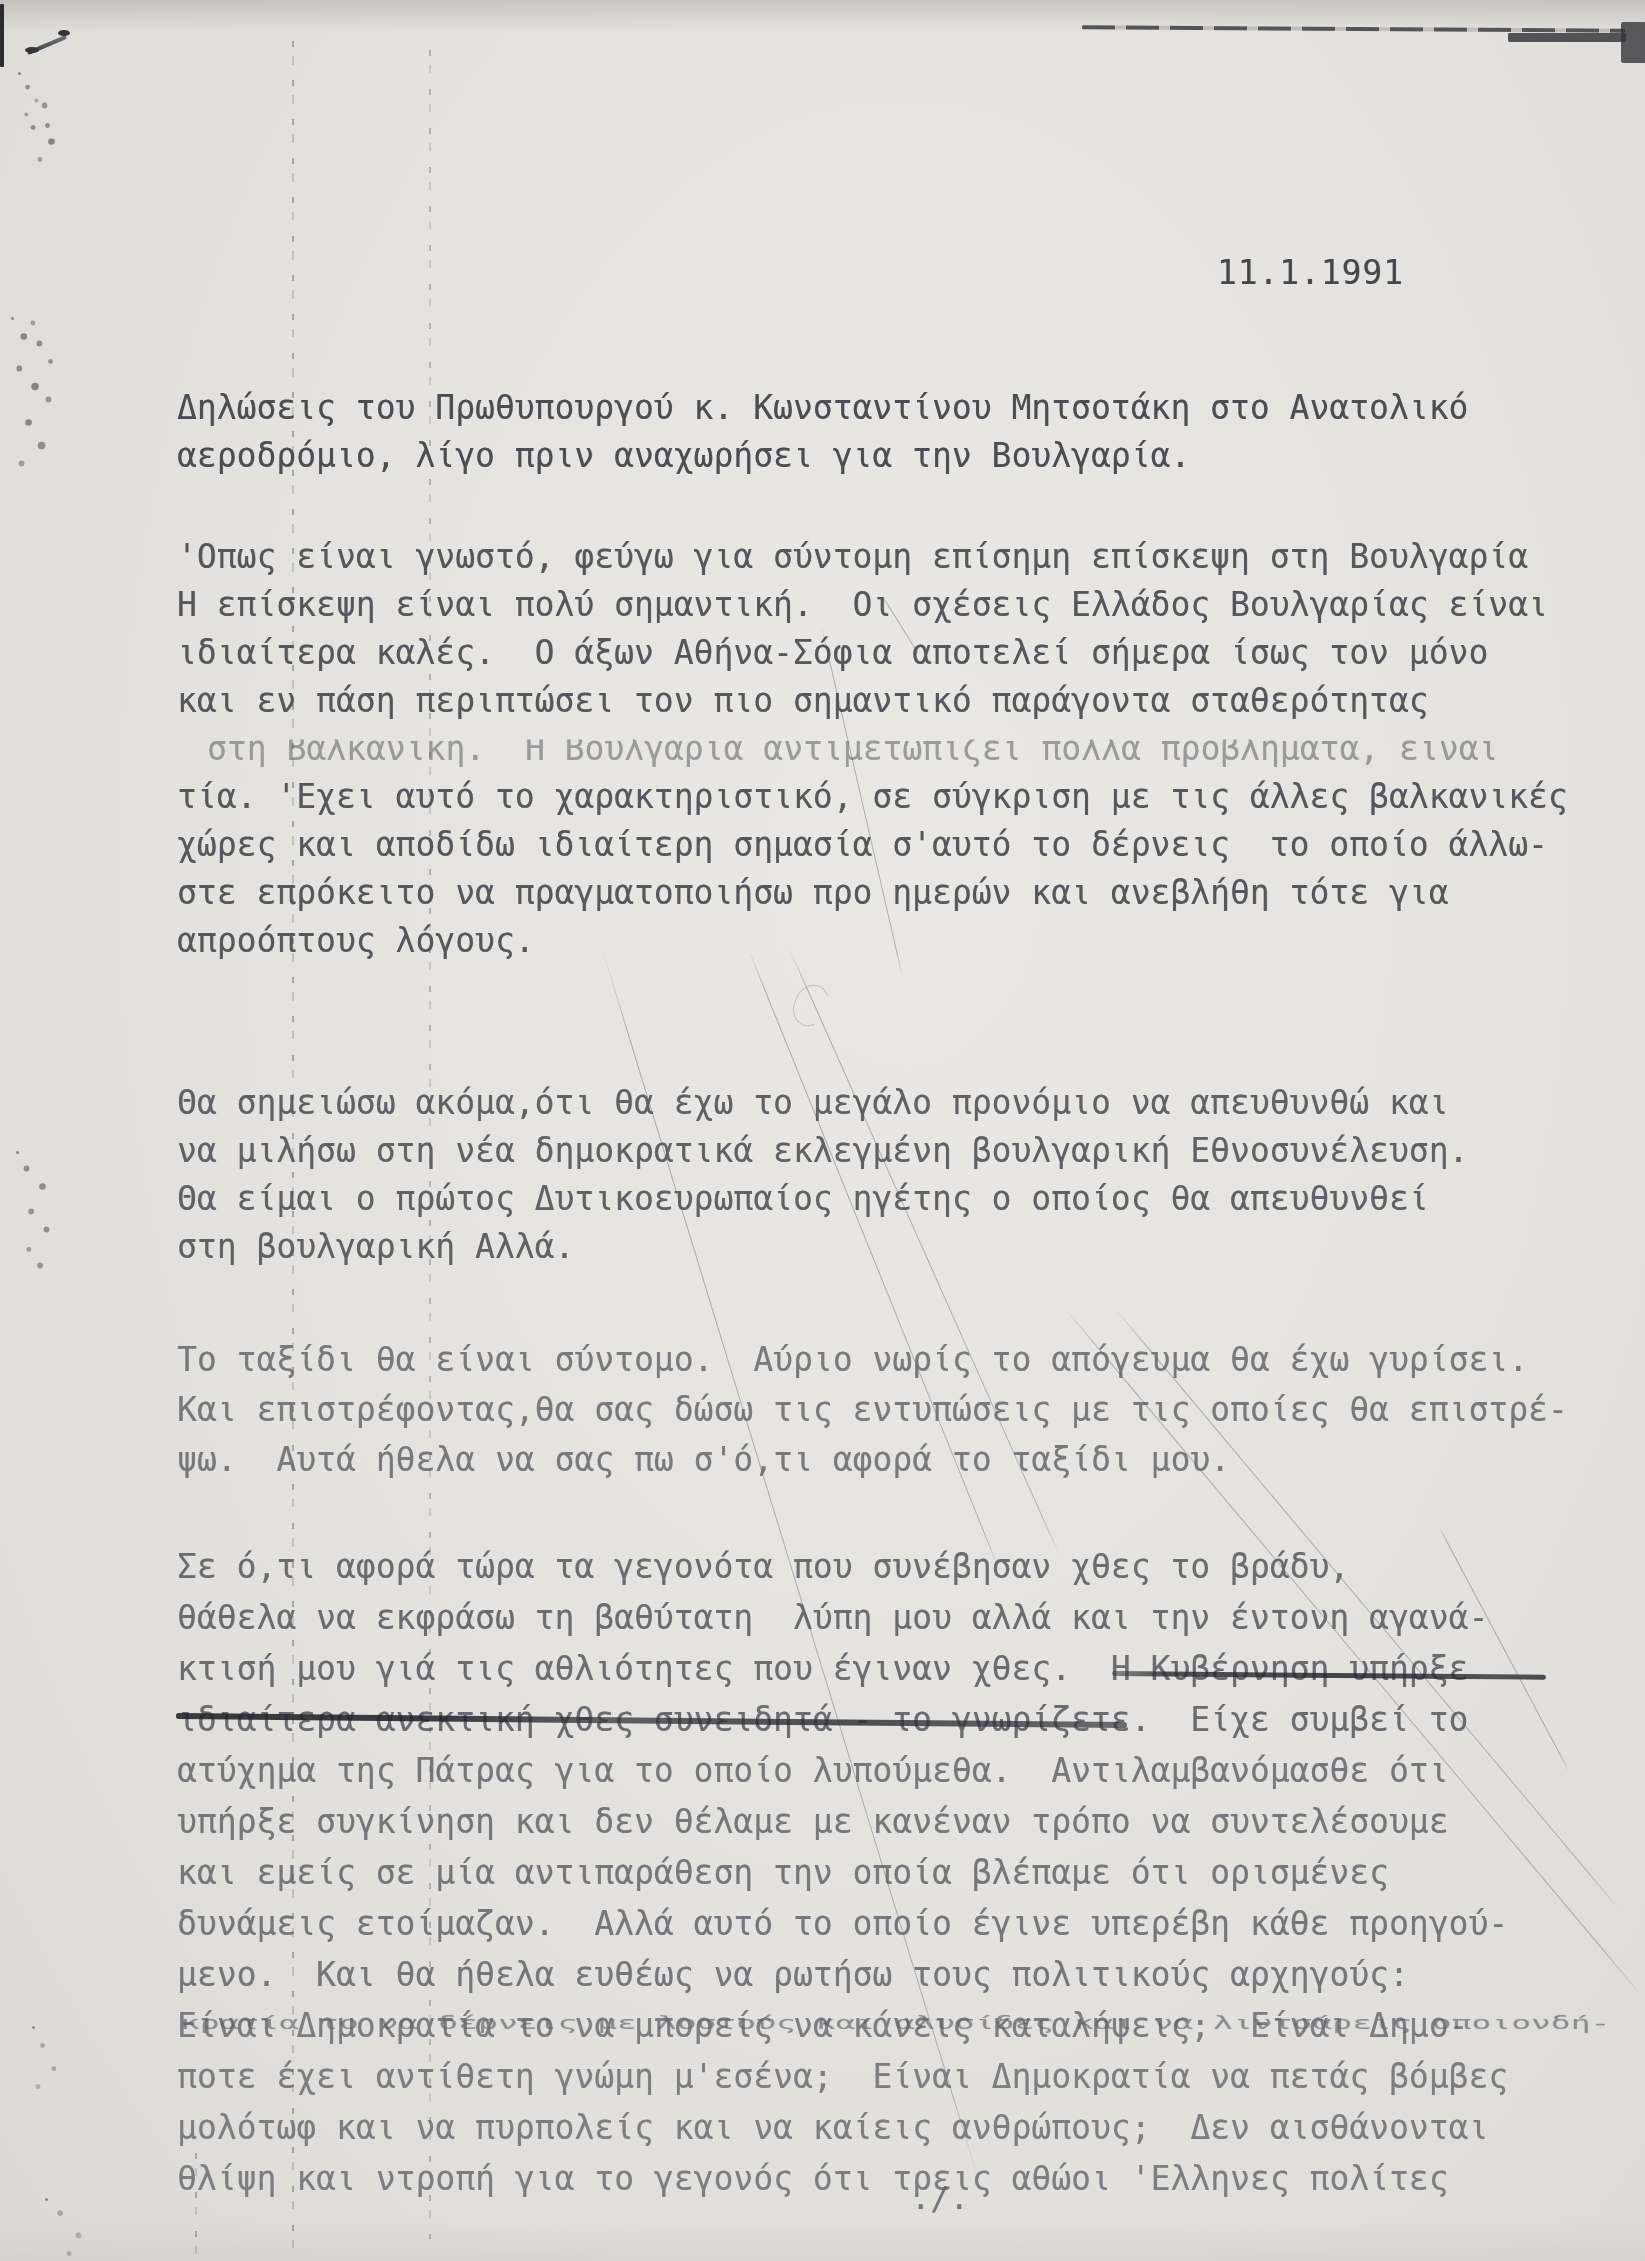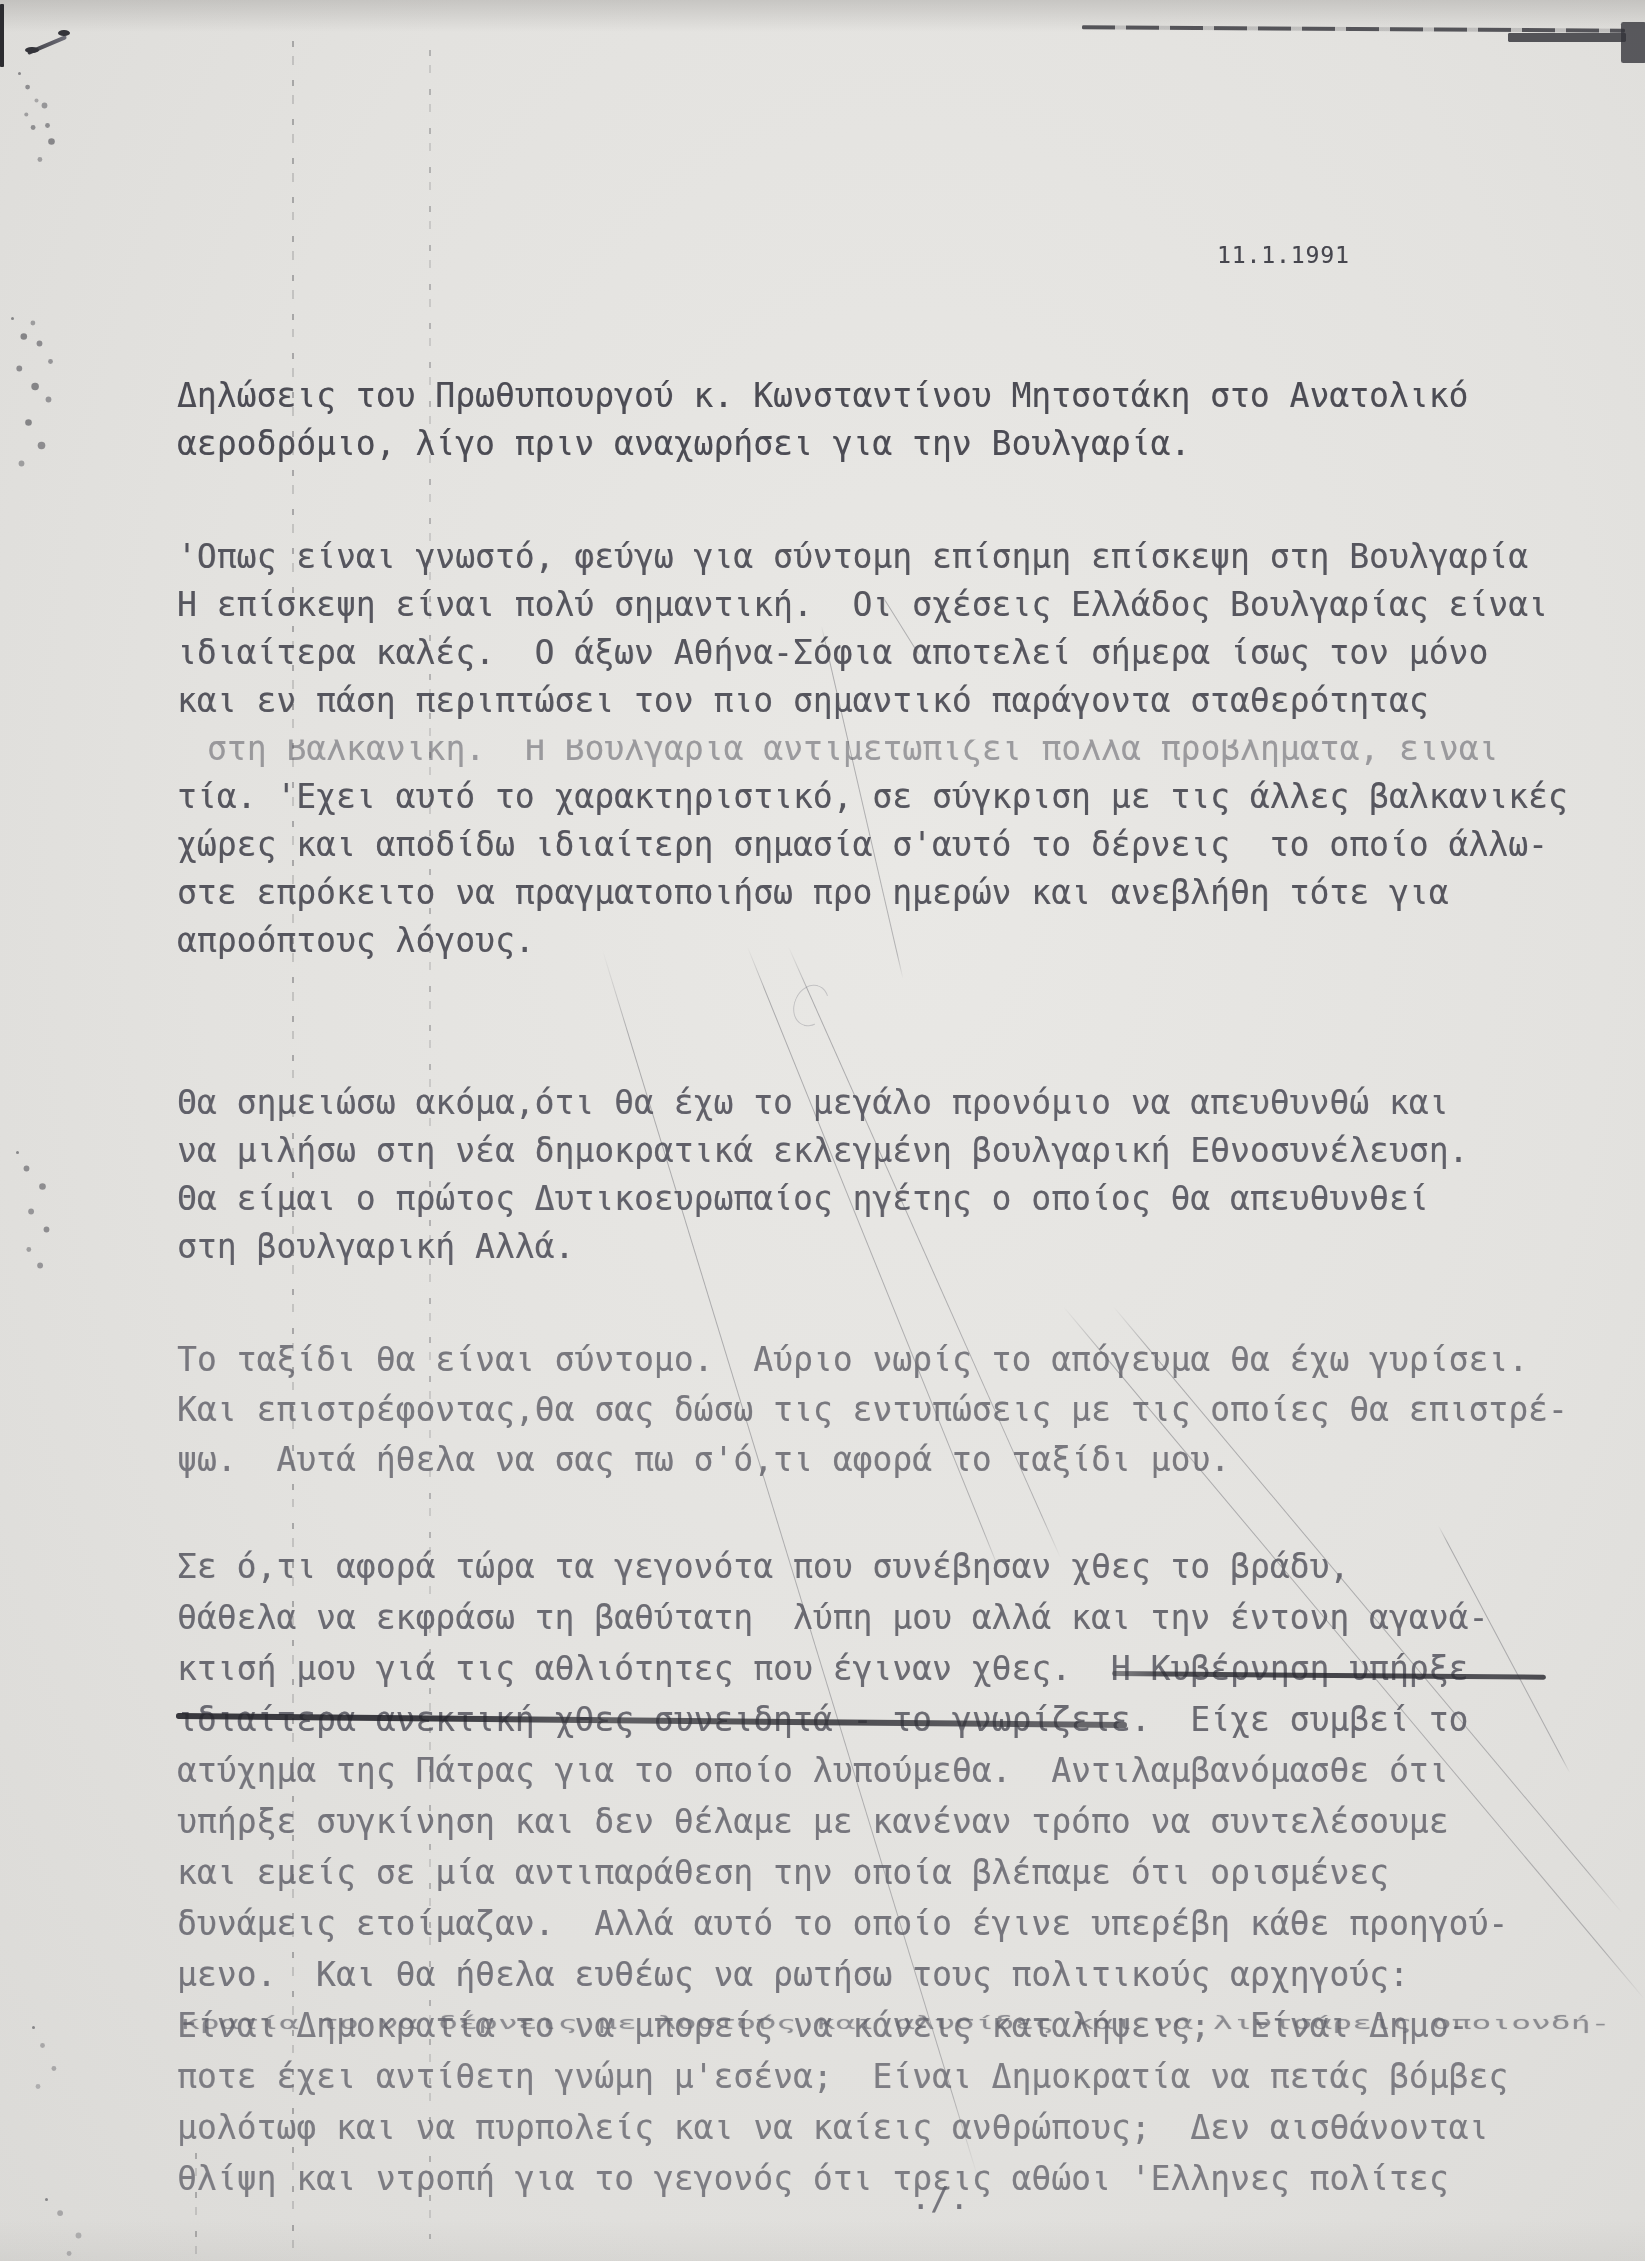--- a/index.html
+++ b/index.html
@@ -7,24 +7,24 @@
     position:relative;width:1646px;height:2261px;overflow:hidden;
     font-family:"DejaVu Sans Mono", monospace;
     background:
       linear-gradient(180deg, rgba(145,143,140,.35) 0px, rgba(145,143,140,0) 32px),
       linear-gradient(0deg, rgba(140,138,135,.10) 0px, rgba(140,138,135,0) 41px),
       radial-gradient(ellipse at 55% 38%, #e9e8e5 0%, #e3e2df 55%, #dbdad7 100%);
   }
   .tline{white-space:pre;color:rgba(75,75,84,.88);
          text-shadow:0.3px 0.4px 0.6px rgba(80,80,90,.45);}
   .abs{position:absolute;}
-  .date{font-size:23px;letter-spacing:0.9px;color:rgba(62,62,70,.92);}
+  .date{font-size:33px;letter-spacing:0.9px;color:rgba(62,62,70,.92);margin-top:11px;}
   .title .tline{color:rgba(68,68,77,.92);}
   .para{position:absolute;left:177px;width:1447px;font-size:33px;}
-  .title{top:372px;}  .title .tline{line-height:48px;}
+  .title{top:384px;}  .title .tline{line-height:48px;}
   .p1{top:533px;}    .p1 .tline{line-height:48px;}
   .p2{top:1079px;}    .p2 .tline{line-height:48px;color:rgba(80,80,90,.80);}
   .p3{top:1335px;}    .p3 .tline{line-height:50px;color:rgba(95,95,104,.62);}
   .p4{top:1541px;}    .p4 .tline{line-height:51px;color:rgba(88,88,97,.74);}
   .faded{opacity:.52;clip-path:inset(30% 0 0 0);margin-left:30px;}
   .dim1{color:rgba(95,95,104,.66) !important;}
   .dim2{color:rgba(100,100,108,.58) !important;}
   .ghost{position:absolute;left:180px;top:2012px;font-size:33px;white-space:pre;
          color:rgba(95,95,105,.45);transform:scaleY(.55);transform-origin:top left;
          text-shadow:0 0 1.4px rgba(95,95,105,.4);}

